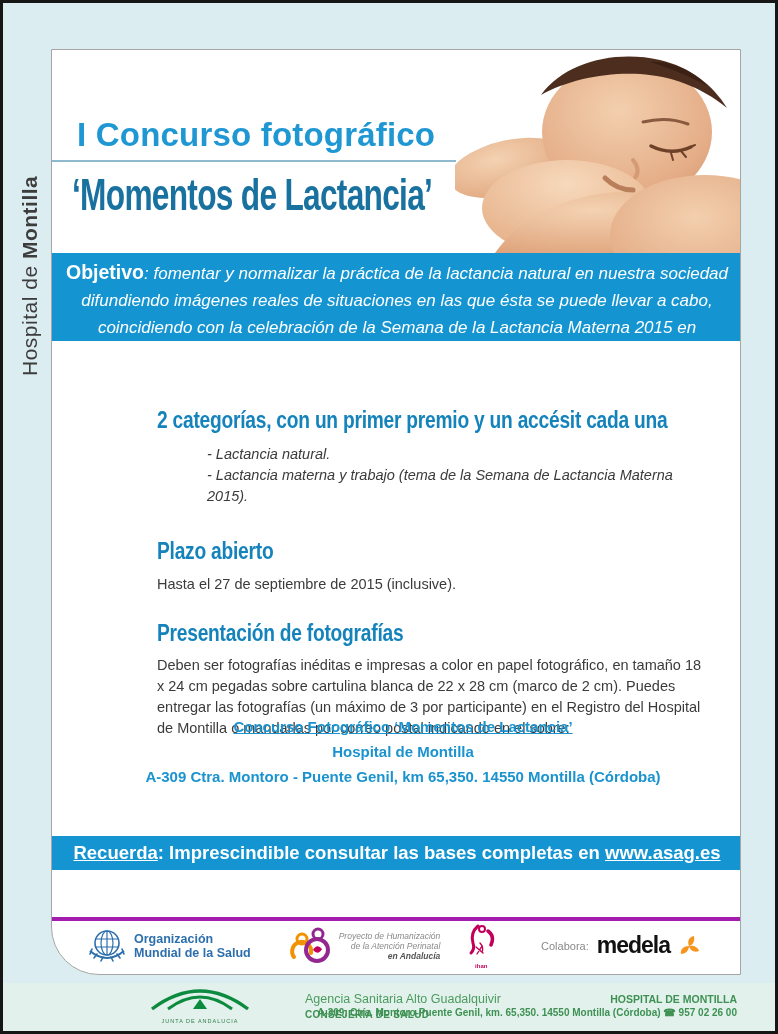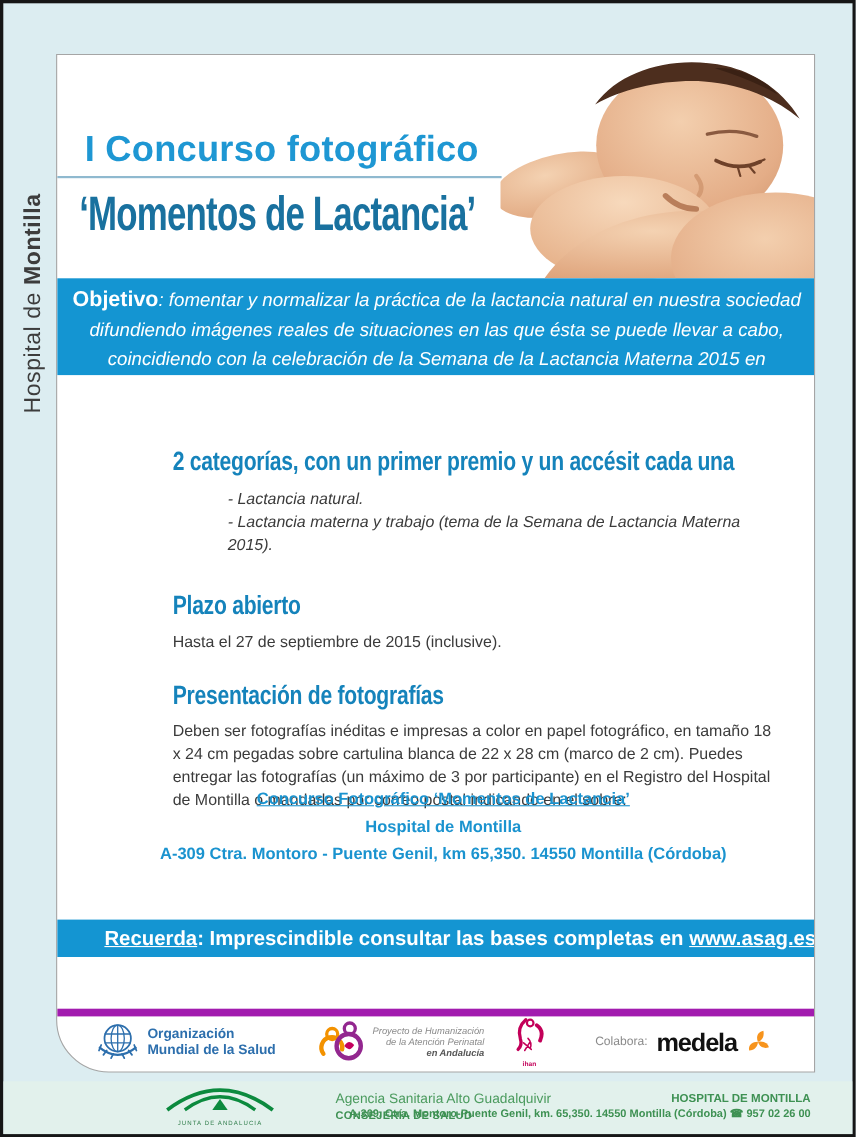--- a/index.html
+++ b/index.html
@@ -73,29 +73,29 @@
   
   .addr-block {
     position:absolute; left:0; top:664px; width:690px; text-align:center;
     color:#1a93cf; font-weight:bold; font-size:15px; line-height:25px;padding-left:12px;
   }
   .addr-block .u { text-decoration:underline; }
 
   
   .recuerda {
     position:absolute; left:0; top:786px; width:690px; height:34px;
-    background:#1495d2; color:#ffffff; text-align:right;
+    background:#1495d2; color:#ffffff; text-align:center;
     font-size:18.5px; font-weight:bold; line-height:34px;
   }
   .recuerda .u { text-decoration:underline; }
 
   
   .logo-strip {
     position:absolute; left:0; bottom:0; width:690px; height:57px;
-    border-top:7px solid #a21caf;
+    border-top:4px solid #a21caf;
     display:flex; align-items:center; padding:0 42px 4px 34px;
   }
   .who-block { display:flex; align-items:center; gap:6px; }
   .who-text { color:#2d6fad; font-size:12.5px; font-weight:bold; line-height:14px; }
   .phap-block { display:flex; align-items:center; gap:6px; margin-left:36px; }
   .phap-text { font-size:8.5px; color:#8a8a8a; line-height:10px; text-align:right;font-style:italic; }
   .phap-text .b3 { font-weight:bold; color:#555; }
   .ihan-block { margin-left:26px; text-align:center; }
   .ihan-caption { font-size:6px; color:#c30059; font-weight:bold; }
   .collab { margin-left:auto; display:flex; align-items:center; gap:8px; }

